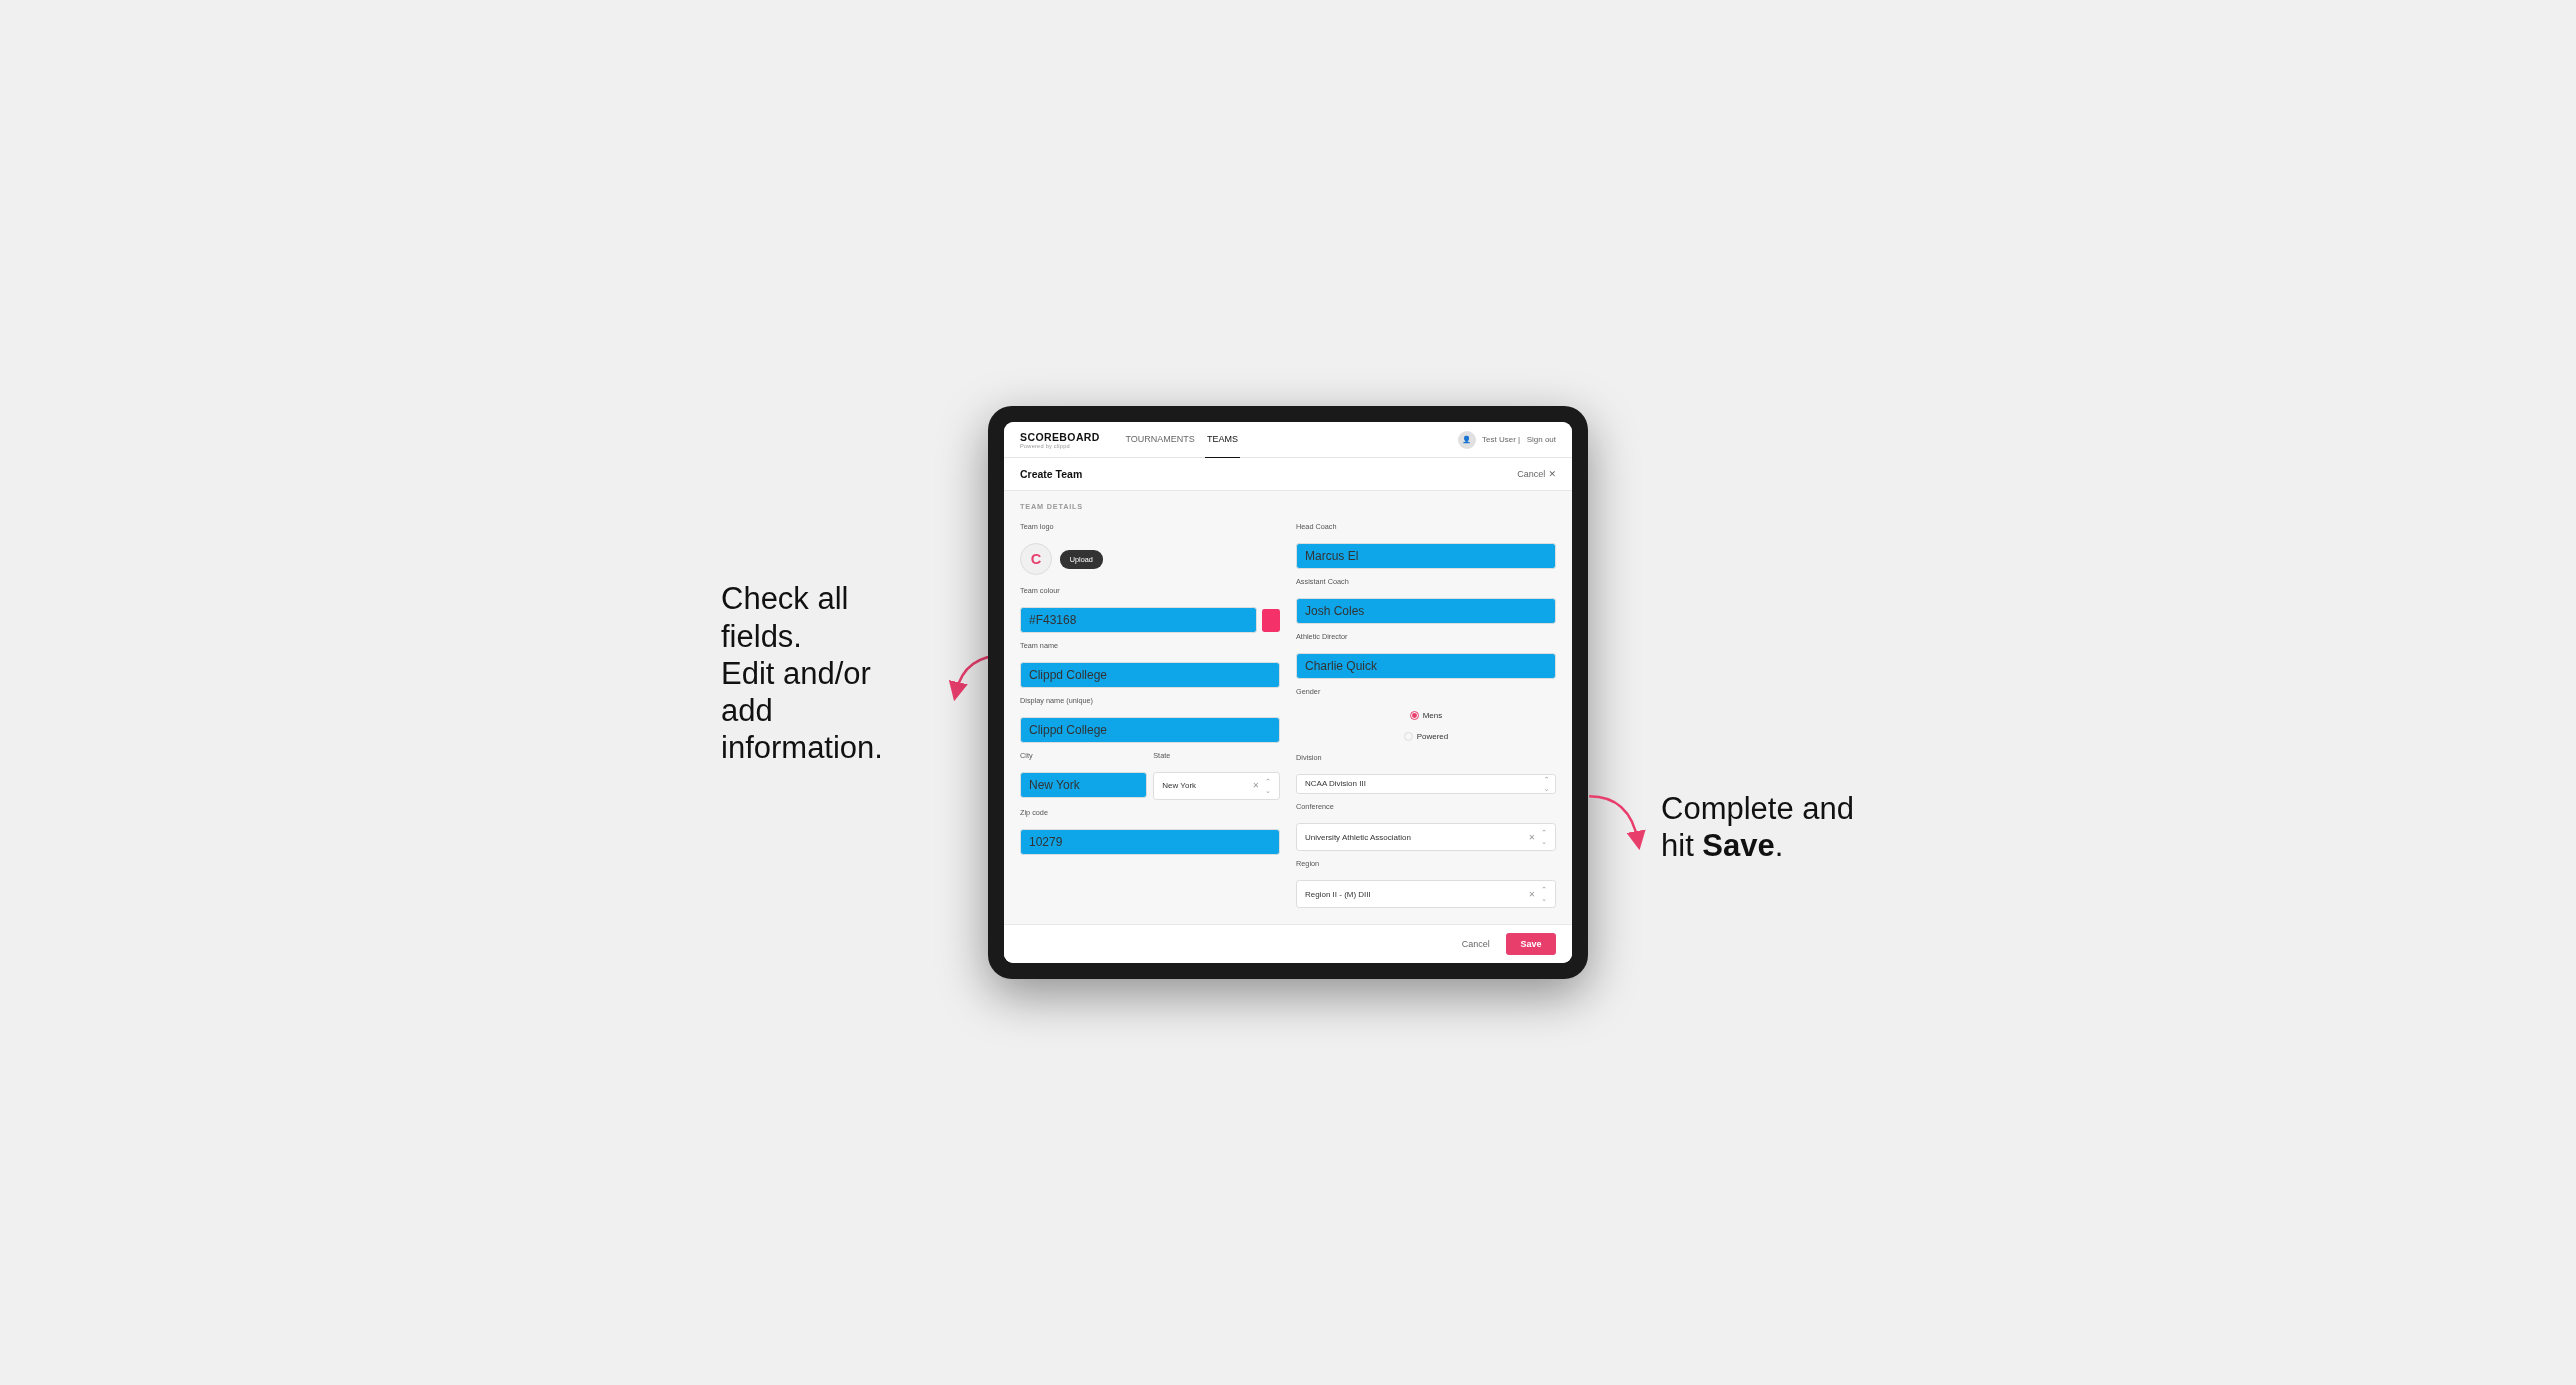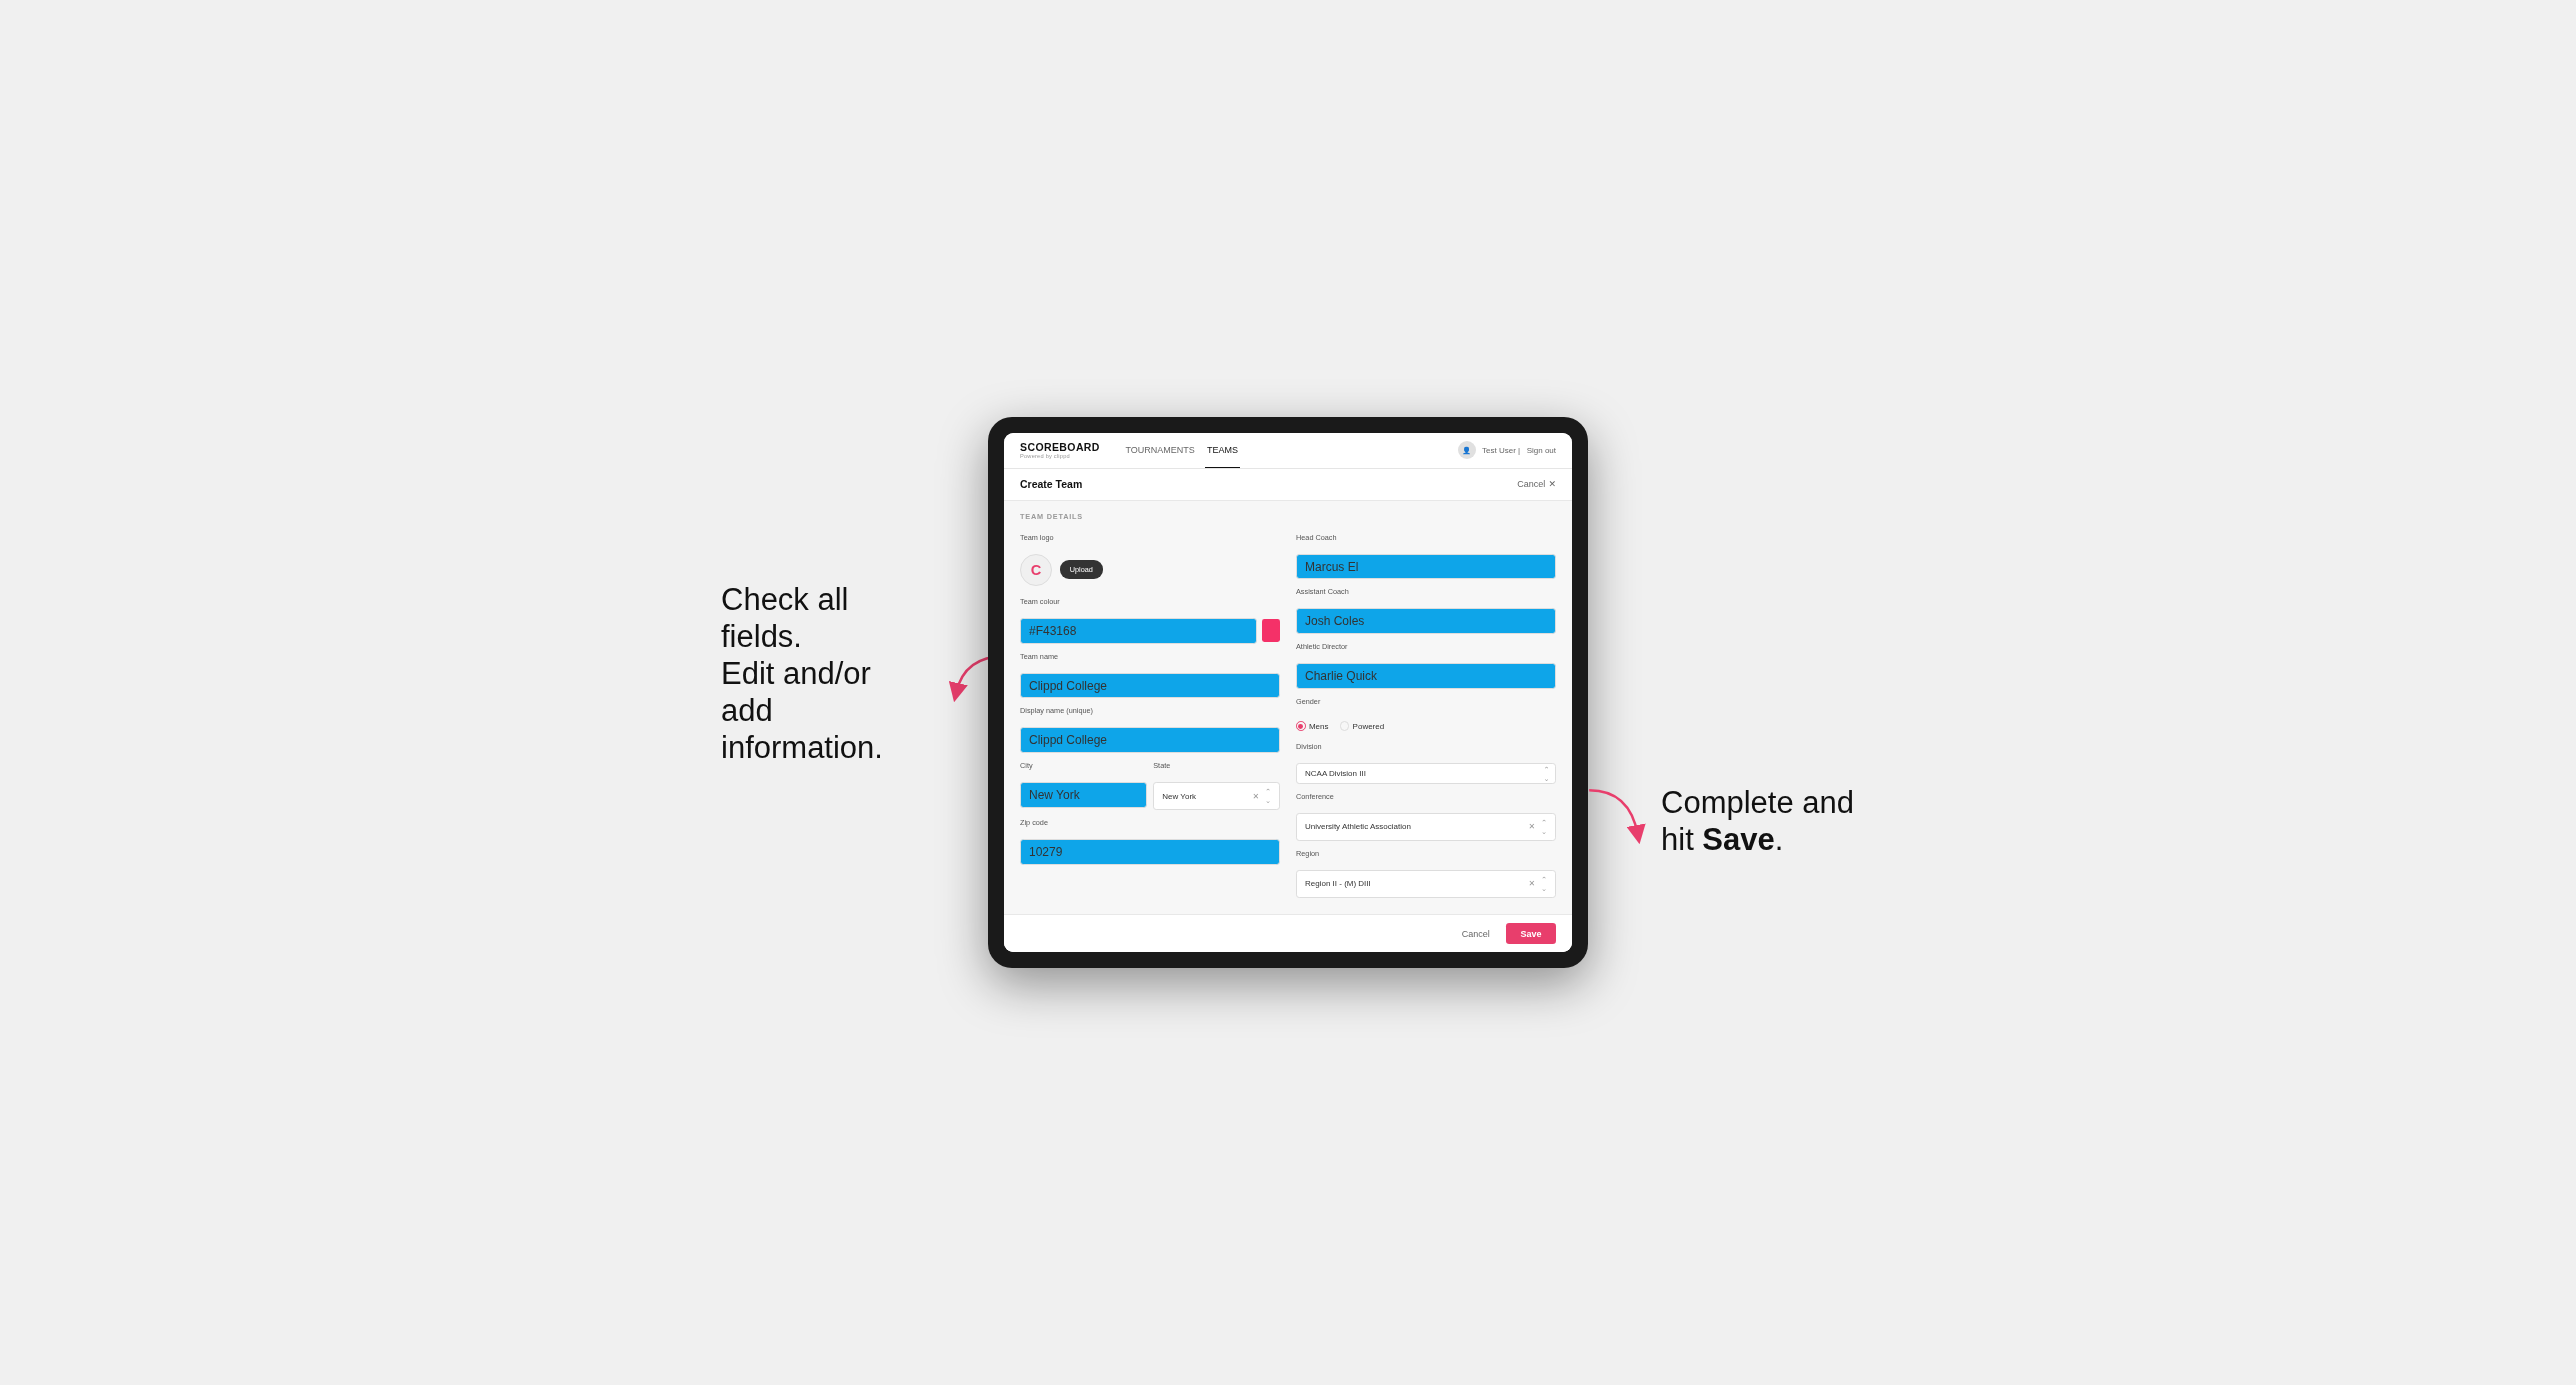--- a/index.html
+++ b/index.html
@@ -278,20 +278,21 @@
       grid-template-columns: 1fr 1fr;
       gap: 6.5px;
     }
 
     
     .radio-group {
       display: flex;
       gap: 11.3px;
       align-items: center;
       padding: 3.2px 0;
+      flex-direction: column;
     }
 
     .radio-option {
       display: flex;
       align-items: center;
       gap: 3.2px;
       font-size: 8px;
       color: #333;
       cursor: pointer;
     }

